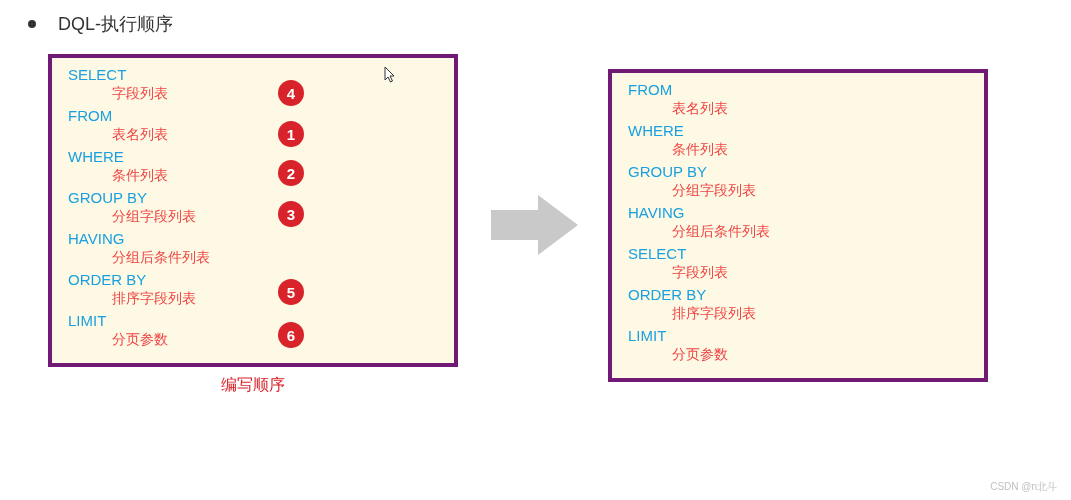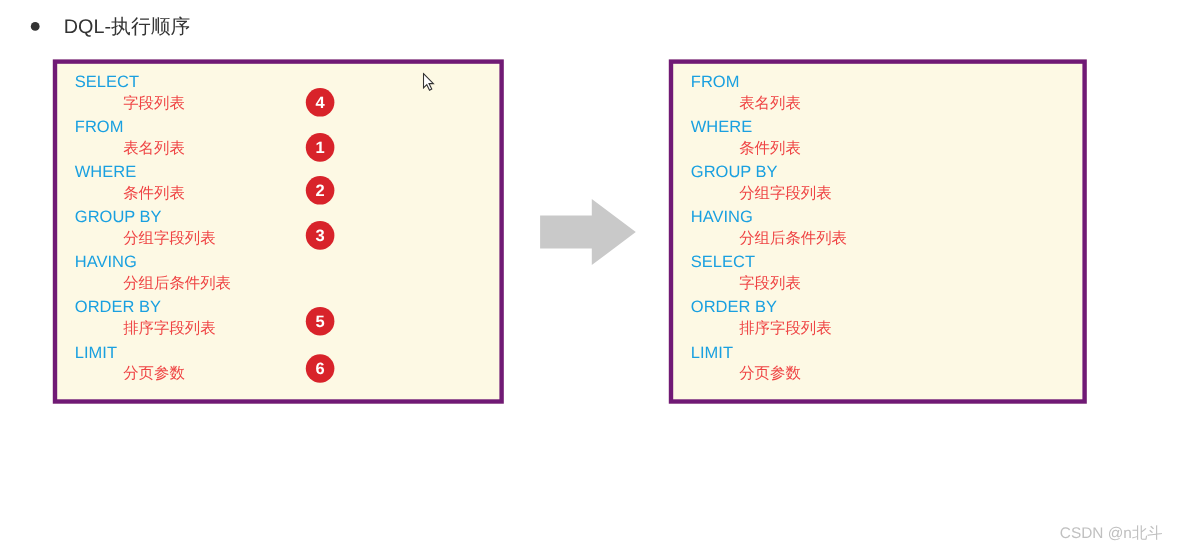--- a/index.html
+++ b/index.html
@@ -56,21 +56,21 @@
       text-align: center; color: #d8232a; font-size: 16px;
       margin-top: 8px; font-weight: 500;
     }
     .col { display: flex; flex-direction: column; }
     .cursor {
       position: absolute; left: 332px; top: 8px;
       font-size: 14px; color: #333;
     }
     .watermark {
       position: absolute; right: 14px; bottom: 6px;
-      color: #c0c0c0; font-size: 14px; font-family: Arial,sans-serif;
+      color: #c0c0c0; font-size: 10px; font-family: Arial,sans-serif;
     }
   </style>
 </head>
 <body>
 
 <div class="title-row">
   <span class="bullet"></span>
   <span class="title-text">DQL-执行顺序</span>
 </div>
 
@@ -112,20 +112,21 @@
         <div class="kw">ORDER BY</div>
         <div class="desc">排序字段列表</div>
         <div class="badge" style="top:8px">5</div>
       </div>
       <div class="clause">
         <div class="kw">LIMIT</div>
         <div class="desc">分页参数</div>
         <div class="badge" style="top:10px">6</div>
       </div>
     </div>
+    <div class="caption">编写顺序</div>
   </div>
 
   <div class="arrow-wrap">
     <svg width="100" height="70" viewBox="0 0 100 70">
       <polygon points="8,20 55,20 55,5 95,35 55,65 55,50 8,50" fill="#c9c9c9"></polygon>
     </svg>
   </div>
 
   <div class="col">
     <div class="panel panel-right">

